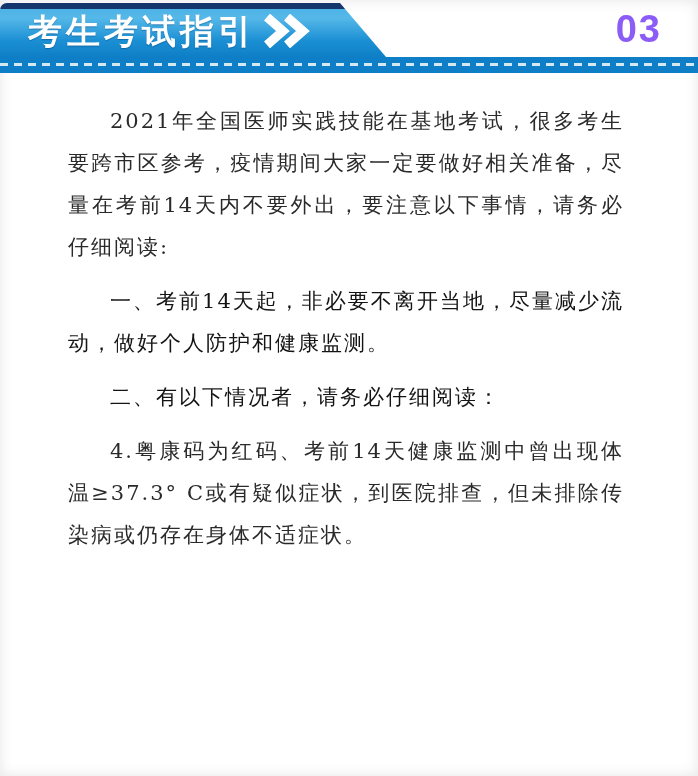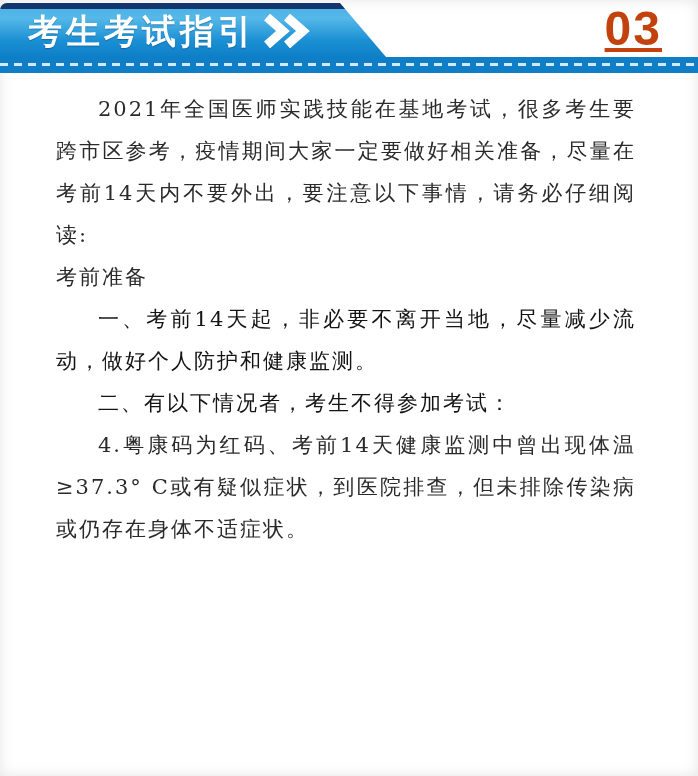--- a/index.html
+++ b/index.html
@@ -64,39 +64,38 @@
     top: 63px;
     height: 3px;
     background: repeating-linear-gradient(90deg,
       rgba(255,255,255,0.82) 0px, rgba(255,255,255,0.82) 8px,
       rgba(255,255,255,0) 8px, rgba(255,255,255,0) 14px);
   }
   .page-number {
     position: absolute;
     top: 1px;
     right: 36px;
-    color: #c2410c;
+    color: #8b5cf6;
     font-weight: bold;
-    font-size: 48px;
+    font-size: 38px;
     letter-spacing: 2px;
     line-height: 56px;
-    text-decoration: underline;
   }
   
   .content {
     padding: 15px 62px 0 56px;
     font-family: "DejaVu Serif", "Liberation Serif", serif;
     font-size: 21px;
     line-height: 42px;
     letter-spacing: 2px;
     color: #2a2a2a;
     text-align: justify;
   }
   .content p {
-    margin: 0;
+    margin: 12px;
   }
   .indent { text-indent: 2em; }
   .bold {
     font-weight: normal;
     color: #141414;
   }
 </style>
 </head>
 <body>
 
@@ -112,19 +111,18 @@
           <polyline points="25,3 41,17 25,31" fill="none" stroke="#ffffff" stroke-width="9" stroke-linejoin="miter"></polyline>
         </svg>
       </span>
     </div>
     <div class="dashed-divider"></div>
     <div class="page-number">03</div>
   </div>
 
   <div class="content">
     <p class="indent">2021年全国医师实践技能在基地考试，很多考生要跨市区参考，疫情期间大家一定要做好相关准备，尽量在考前14天内不要外出，要注意以下事情，请务必仔细阅读:</p>
-    <p>考前准备</p>
     <p class="indent bold">一、考前14天起，非必要不离开当地，尽量减少流动，做好个人防护和健康监测。</p>
-    <p class="indent bold">二、有以下情况者，考生不得参加考试：</p>
+    <p class="indent bold">二、有以下情况者，请务必仔细阅读：</p>
     <p class="indent">4.粤康码为红码、考前14天健康监测中曾出现体温≥37.3° C或有疑似症状，到医院排查，但未排除传染病或仍存在身体不适症状。</p>
   </div>
 
 </div>
 
 </body></html>

